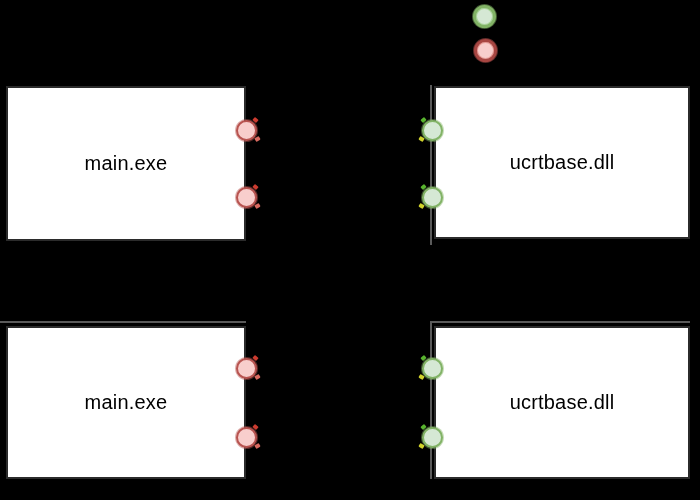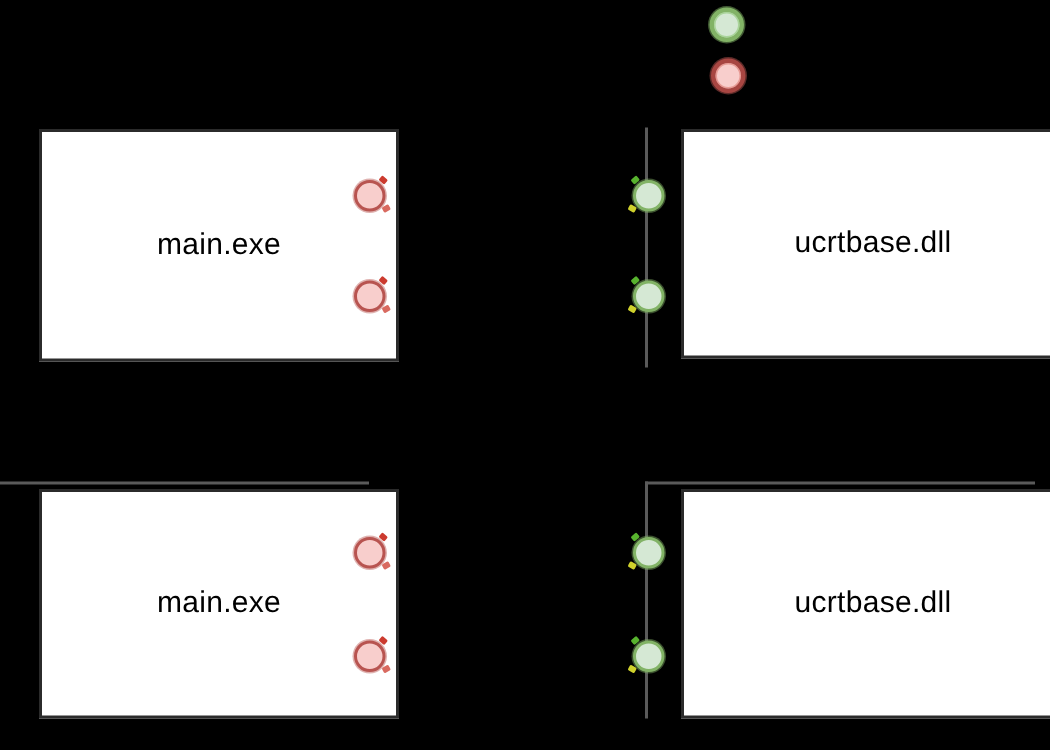--- a/index.html
+++ b/index.html
@@ -13,21 +13,20 @@
 
   
   .node {
     position:absolute;
     background:#ffffff;
     border:2px solid #2b2b2b;
     box-sizing:border-box;
     display:flex;
     align-items:center;
     justify-content:center;
-    margin-left:20px;
   }
   .node .label {
     color:#000000;
     font-size:20px;
     letter-spacing:0.2px;
   }
   #node-main-1 { left:6px;  top:86px;  width:240px; height:155px; }
   #node-ucrt-1 { left:434px; top:86px;  width:256px; height:153px; }
   #node-main-2 { left:6px;  top:326px; width:240px; height:153px; }
   #node-ucrt-2 { left:434px; top:326px; width:256px; height:153px; }

